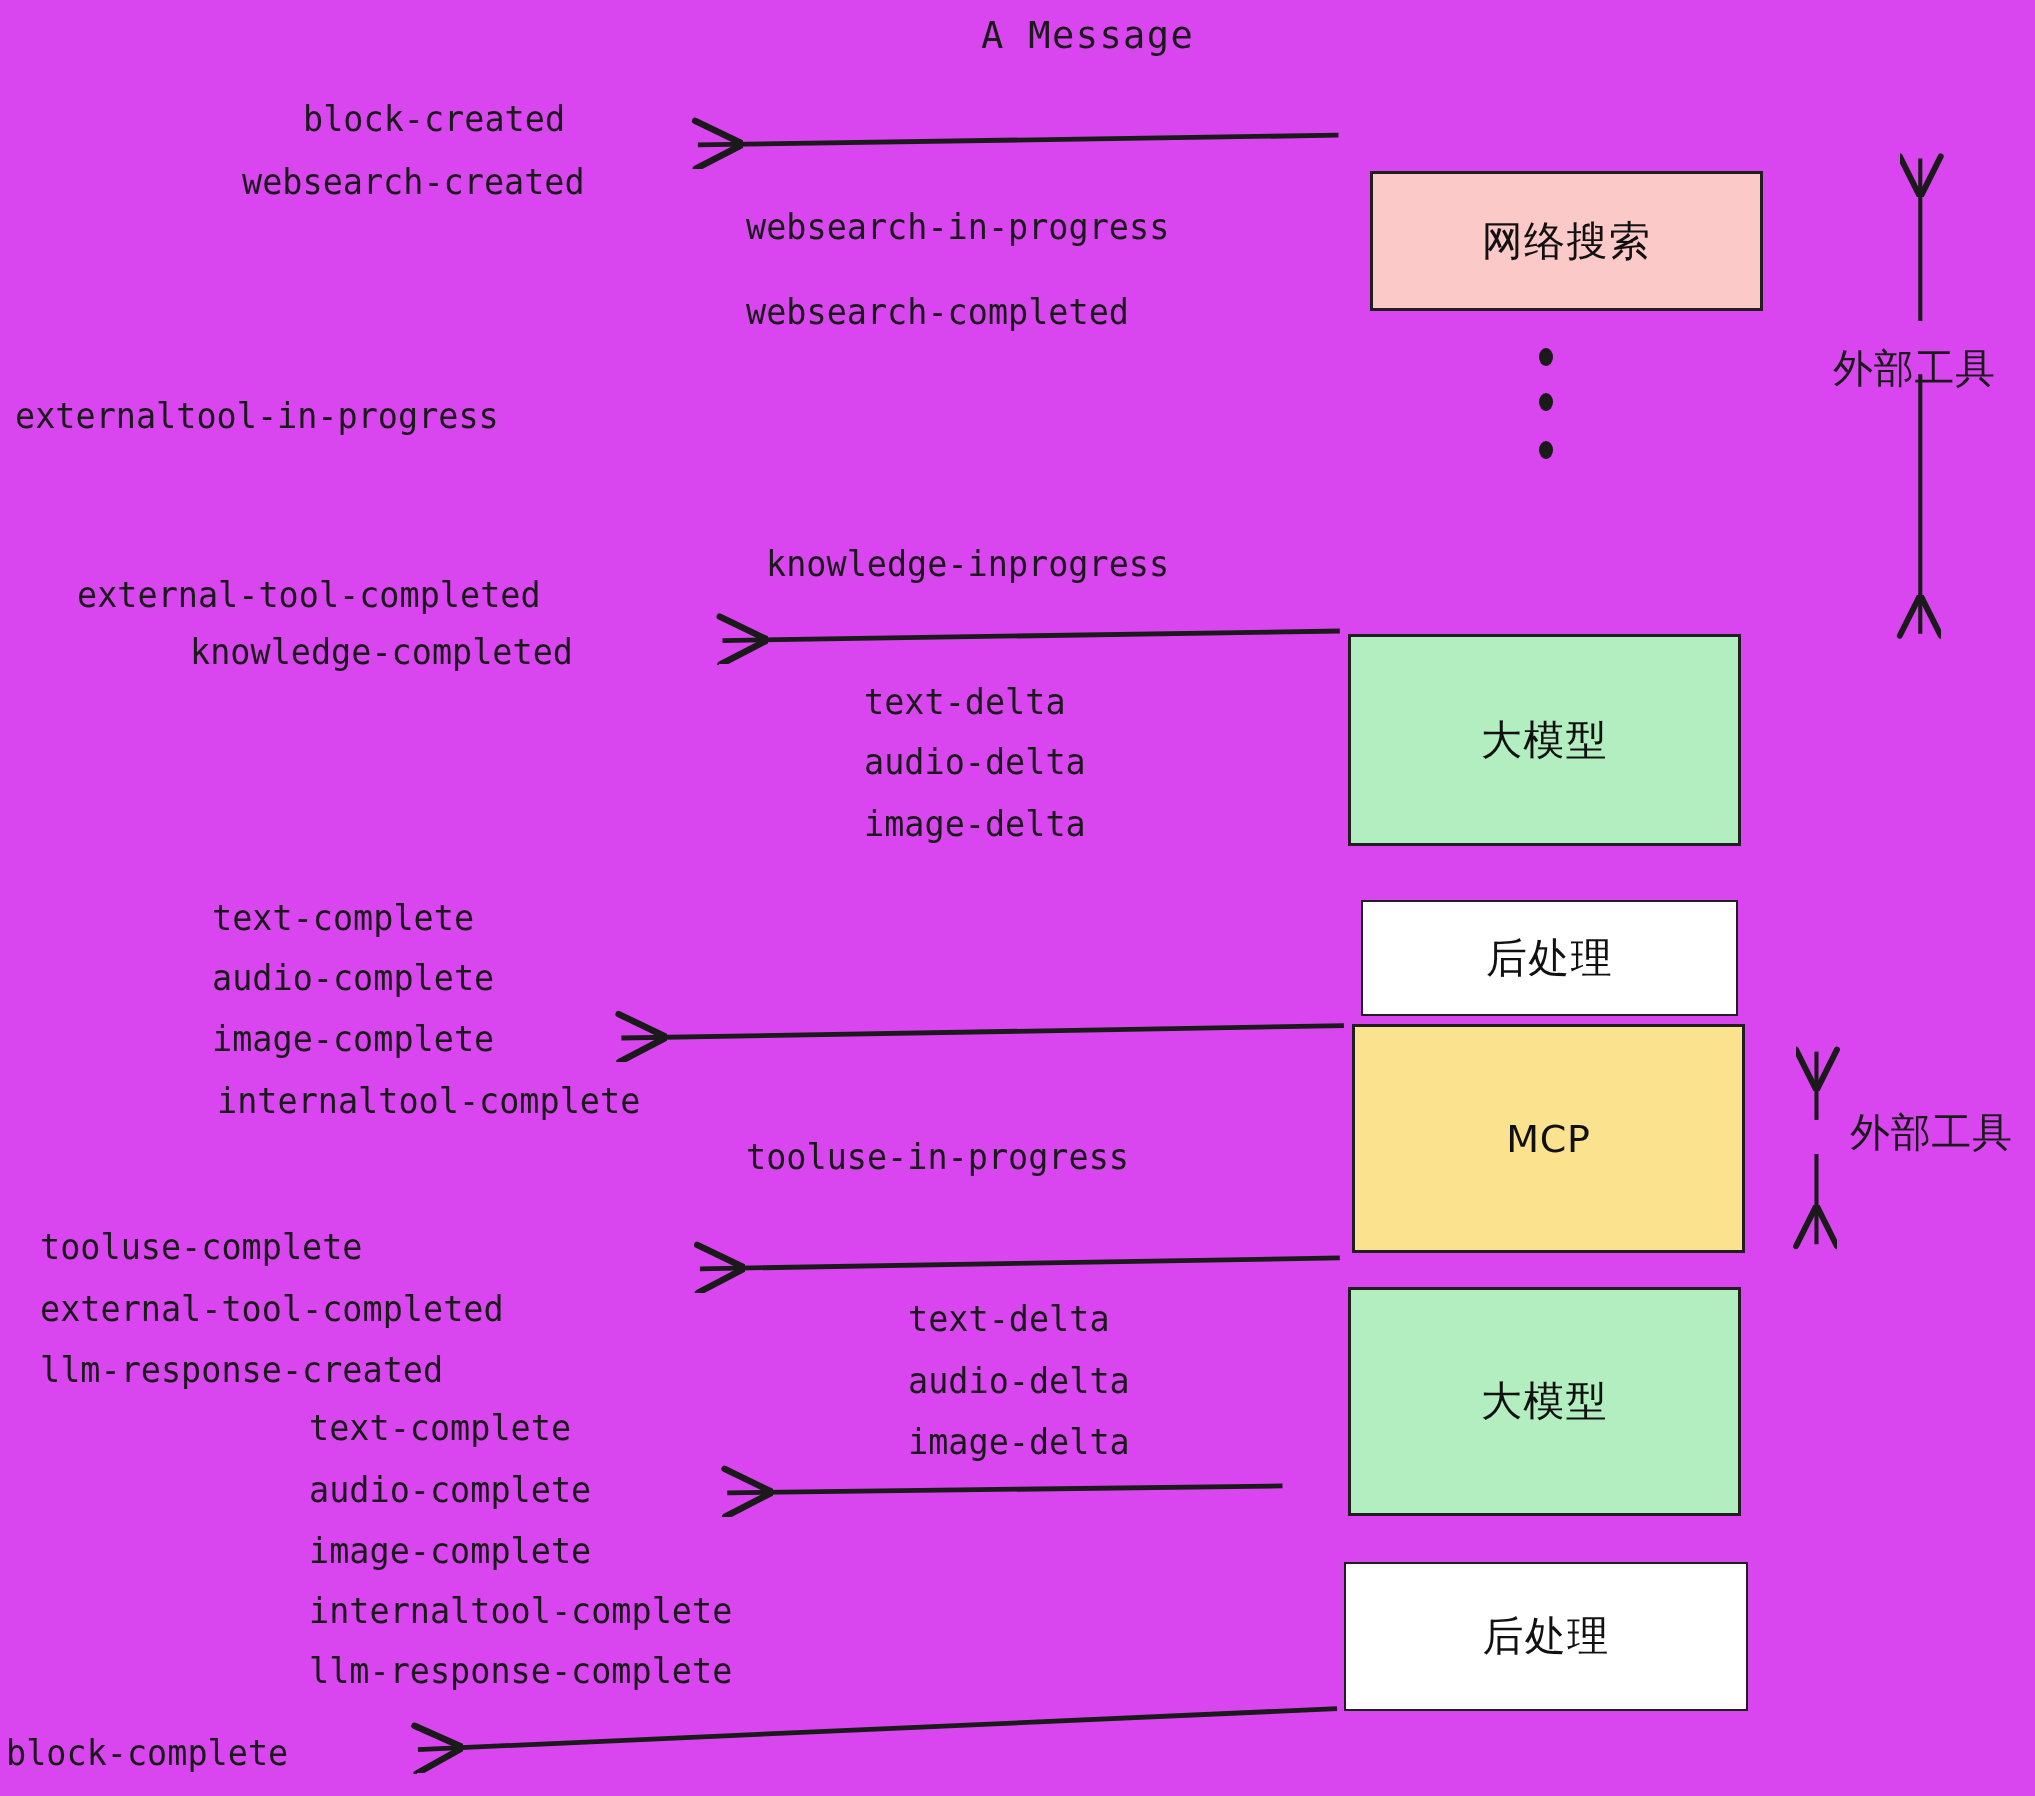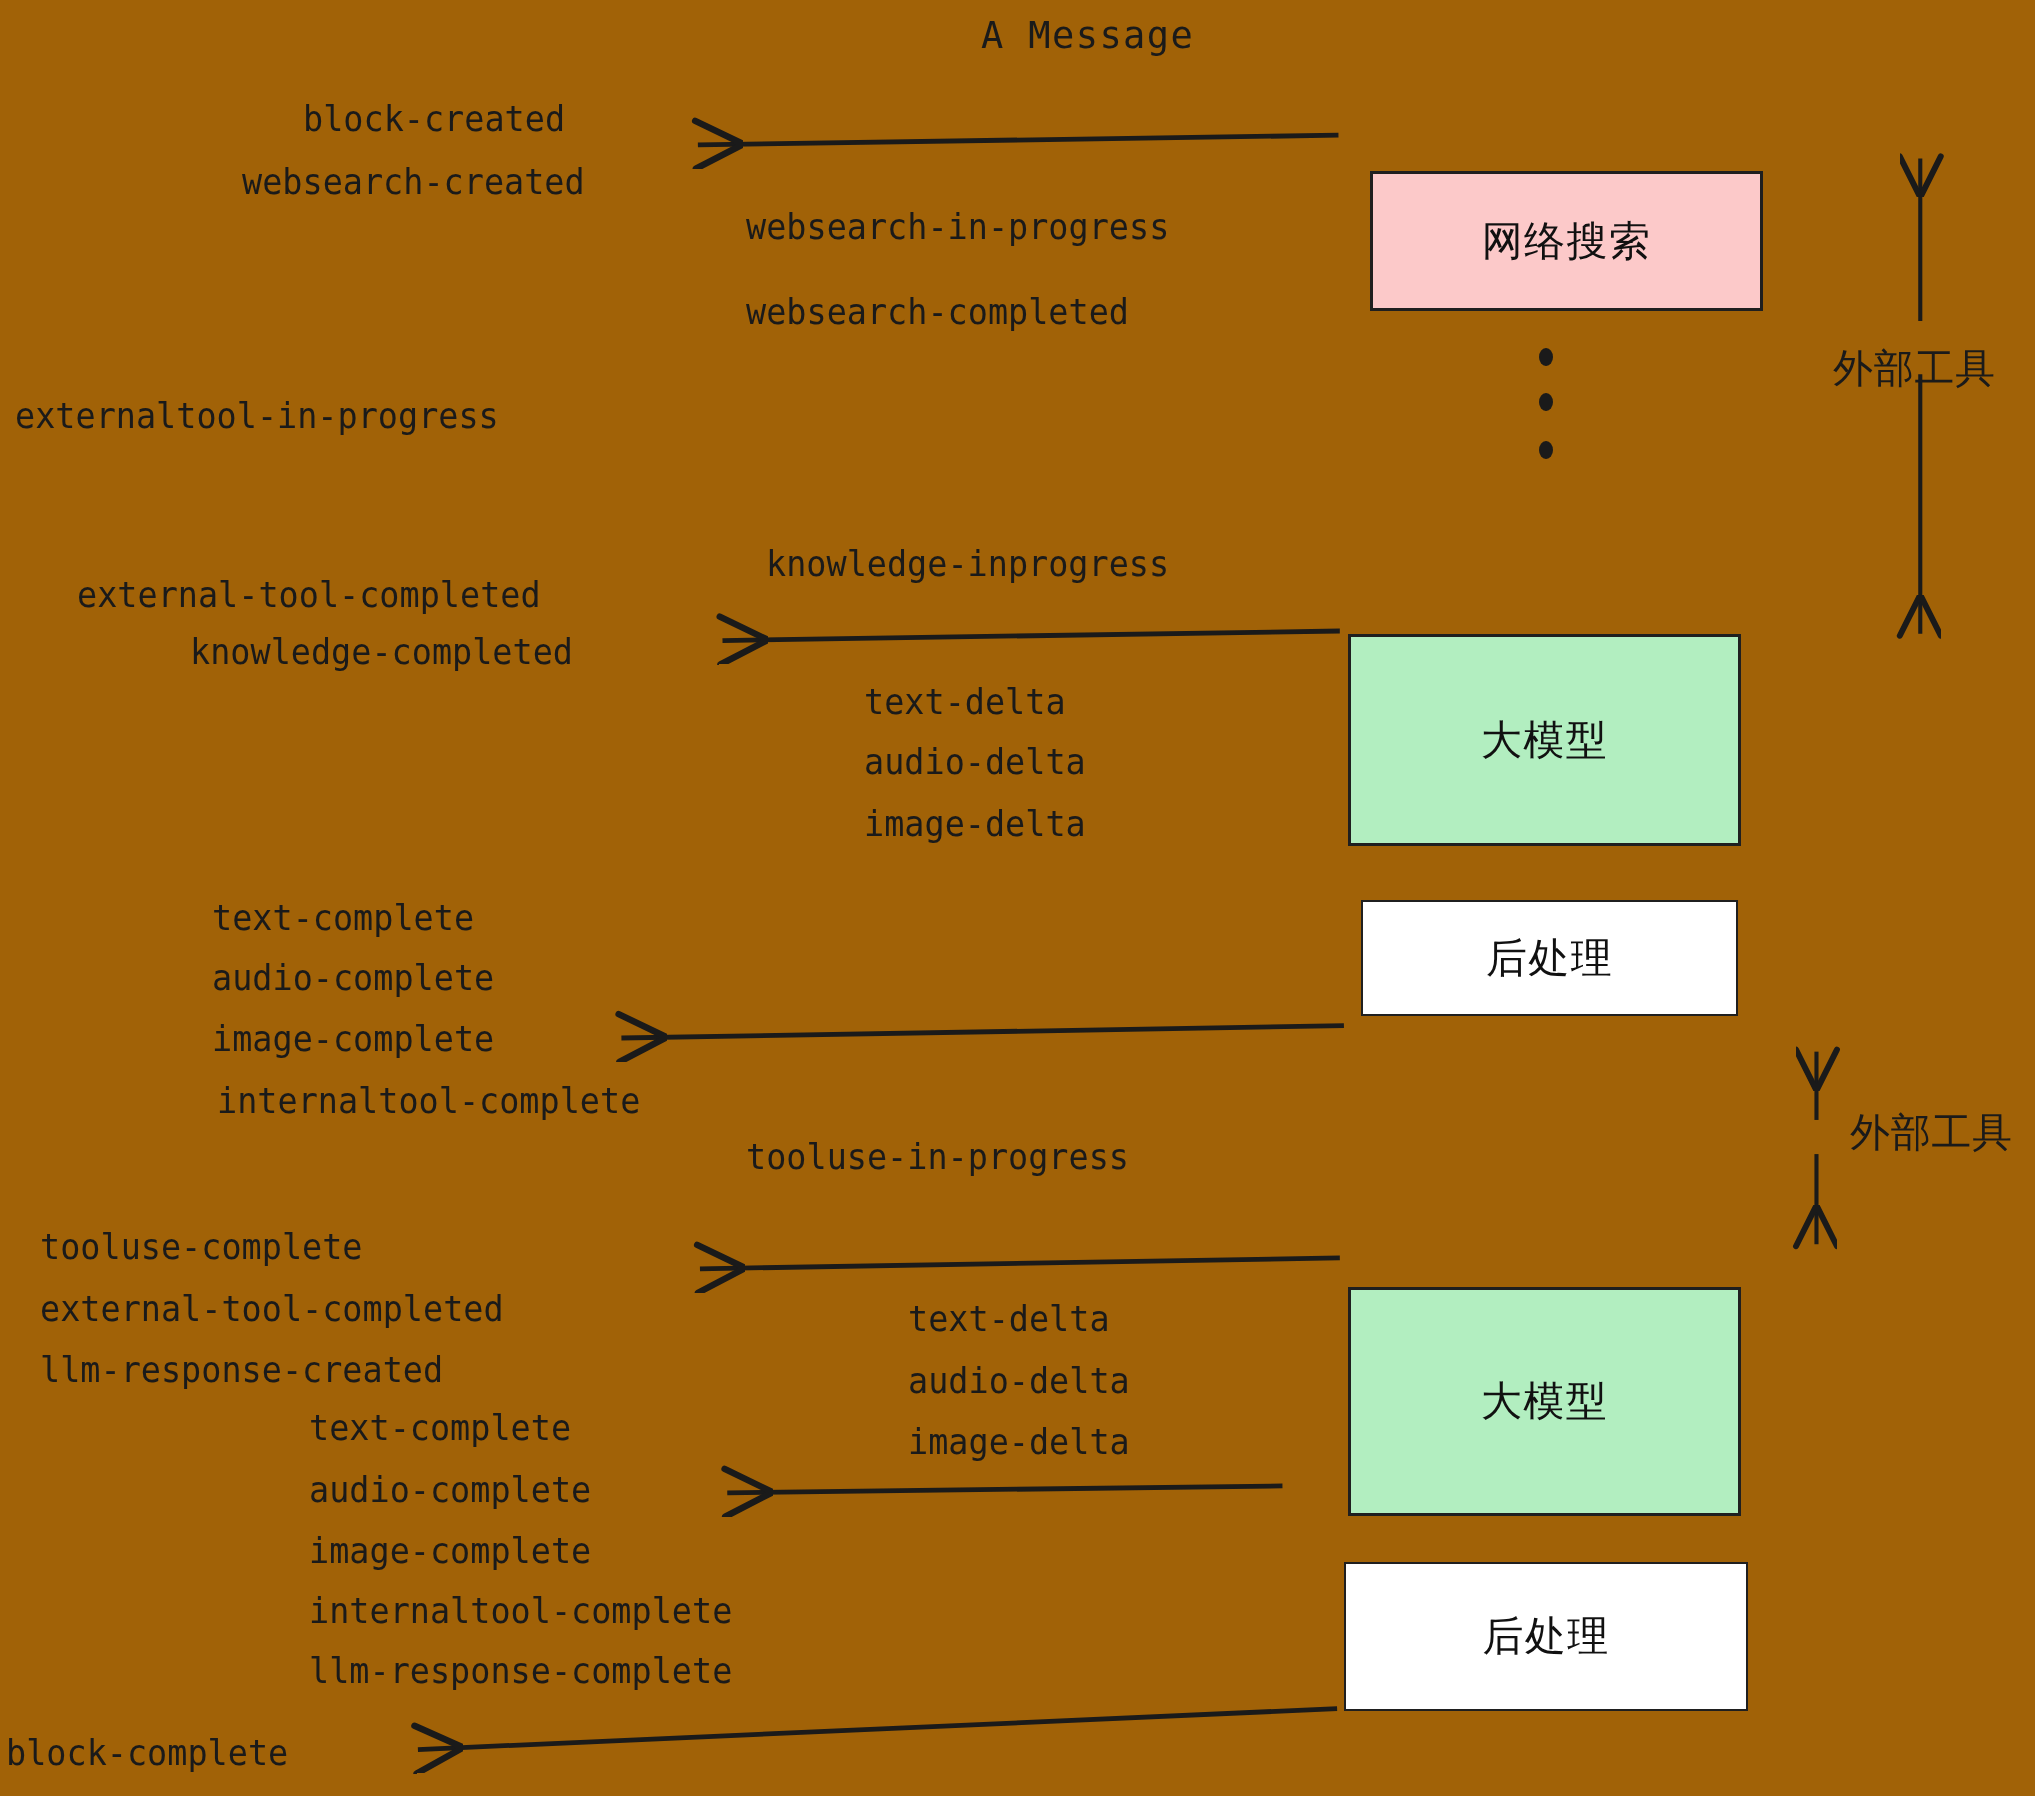--- a/index.html
+++ b/index.html
@@ -4,21 +4,21 @@
 <style>
   html, body {
     margin: 0;
     padding: 0;
     background: #ffffff;
   }
   #canvas {
     position: relative;
     width: 2035px;
     height: 1796px;
-    background: #a16207;
+    background: #d946ef;
     overflow: hidden;
     font-family: "DejaVu Sans", sans-serif;
   }
   
   .evt {
     position: absolute;
     font-family: "DejaVu Sans Mono", monospace;
     font-size: 36px;
     line-height: 1.0;
     color: #1a1a1a;
@@ -95,20 +95,23 @@
 
 
   <div class="box" style="left:1348px; top:634px; width:393px; height:212px; background:#b2eec0;">
     <span>大模型</span>
   </div>
 
   <div class="box" style="left:1361px; top:900px; width:377px; height:116px; background:#ffffff; border-width:2.7px;">
     <span>后处理</span>
   </div>
 
+  <div class="box latin" style="left:1352px; top:1024px; width:393px; height:229px; background:#fae28f;">
+    <span>MCP</span>
+  </div>
 
   <div class="box" style="left:1348px; top:1287px; width:393px; height:229px; background:#b2eec0;">
     <span>大模型</span>
   </div>
 
   <div class="box" style="left:1344px; top:1562px; width:404px; height:149px; background:#ffffff; border-width:2.7px;">
     <span>后处理</span>
   </div>
 
   <div class="dot" style="left:1539px; top:348px;"></div>

